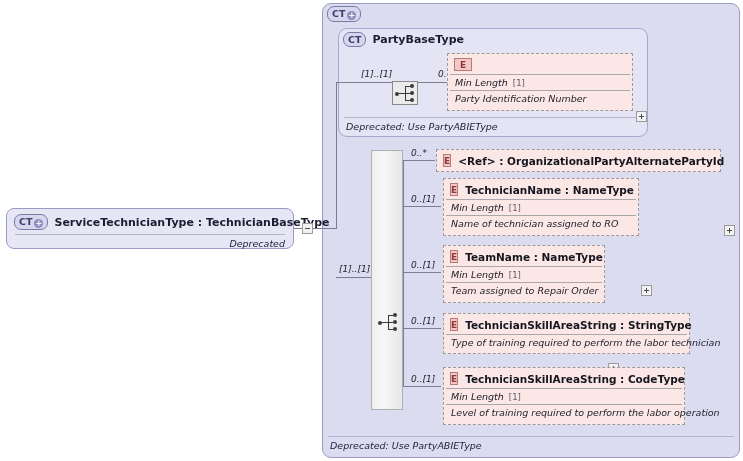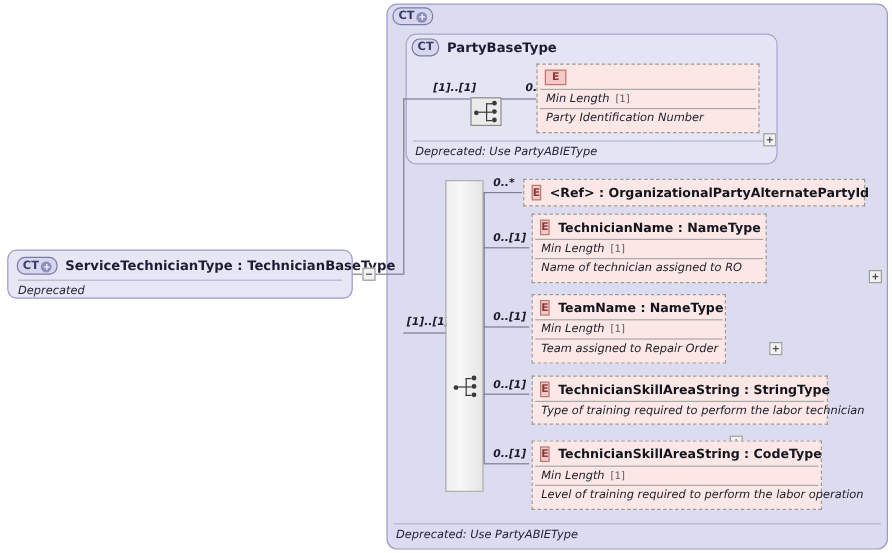--- a/index.html
+++ b/index.html
@@ -95,20 +95,21 @@
     display: flex;
     align-items: center;
     gap: 6px;
     padding: 5px 8px 4px 7px;
   }
   .root-box .sub-note {
     font-size: 9.5px;
     font-style: italic;
     color: #23233a;
     padding: 3px 8px 4px 8px;
+    text-align: right;
   }
 
   
   .el-box {
     background: #fbe8e6;
     border: 1px dashed #9b9b9b;
     box-sizing: border-box;
   }
   .el-head {
     display: flex;
@@ -157,21 +158,21 @@
   .el-hr {
     border-top: 1px solid #a8a8a8;
     margin: 0 2px;
     height: 0;
   }
 
   
   .card {
     font-size: 9px;
     font-style: italic;
-    font-weight: bold;
+    font-weight: normal;
     color: #1b1b28;
     white-space: nowrap;
   }
 
   
   .line-h { background: #7d7d92; height: 1px; }
   .line-v { background: #7d7d92; width: 1px; }
 
   
   .expander {

